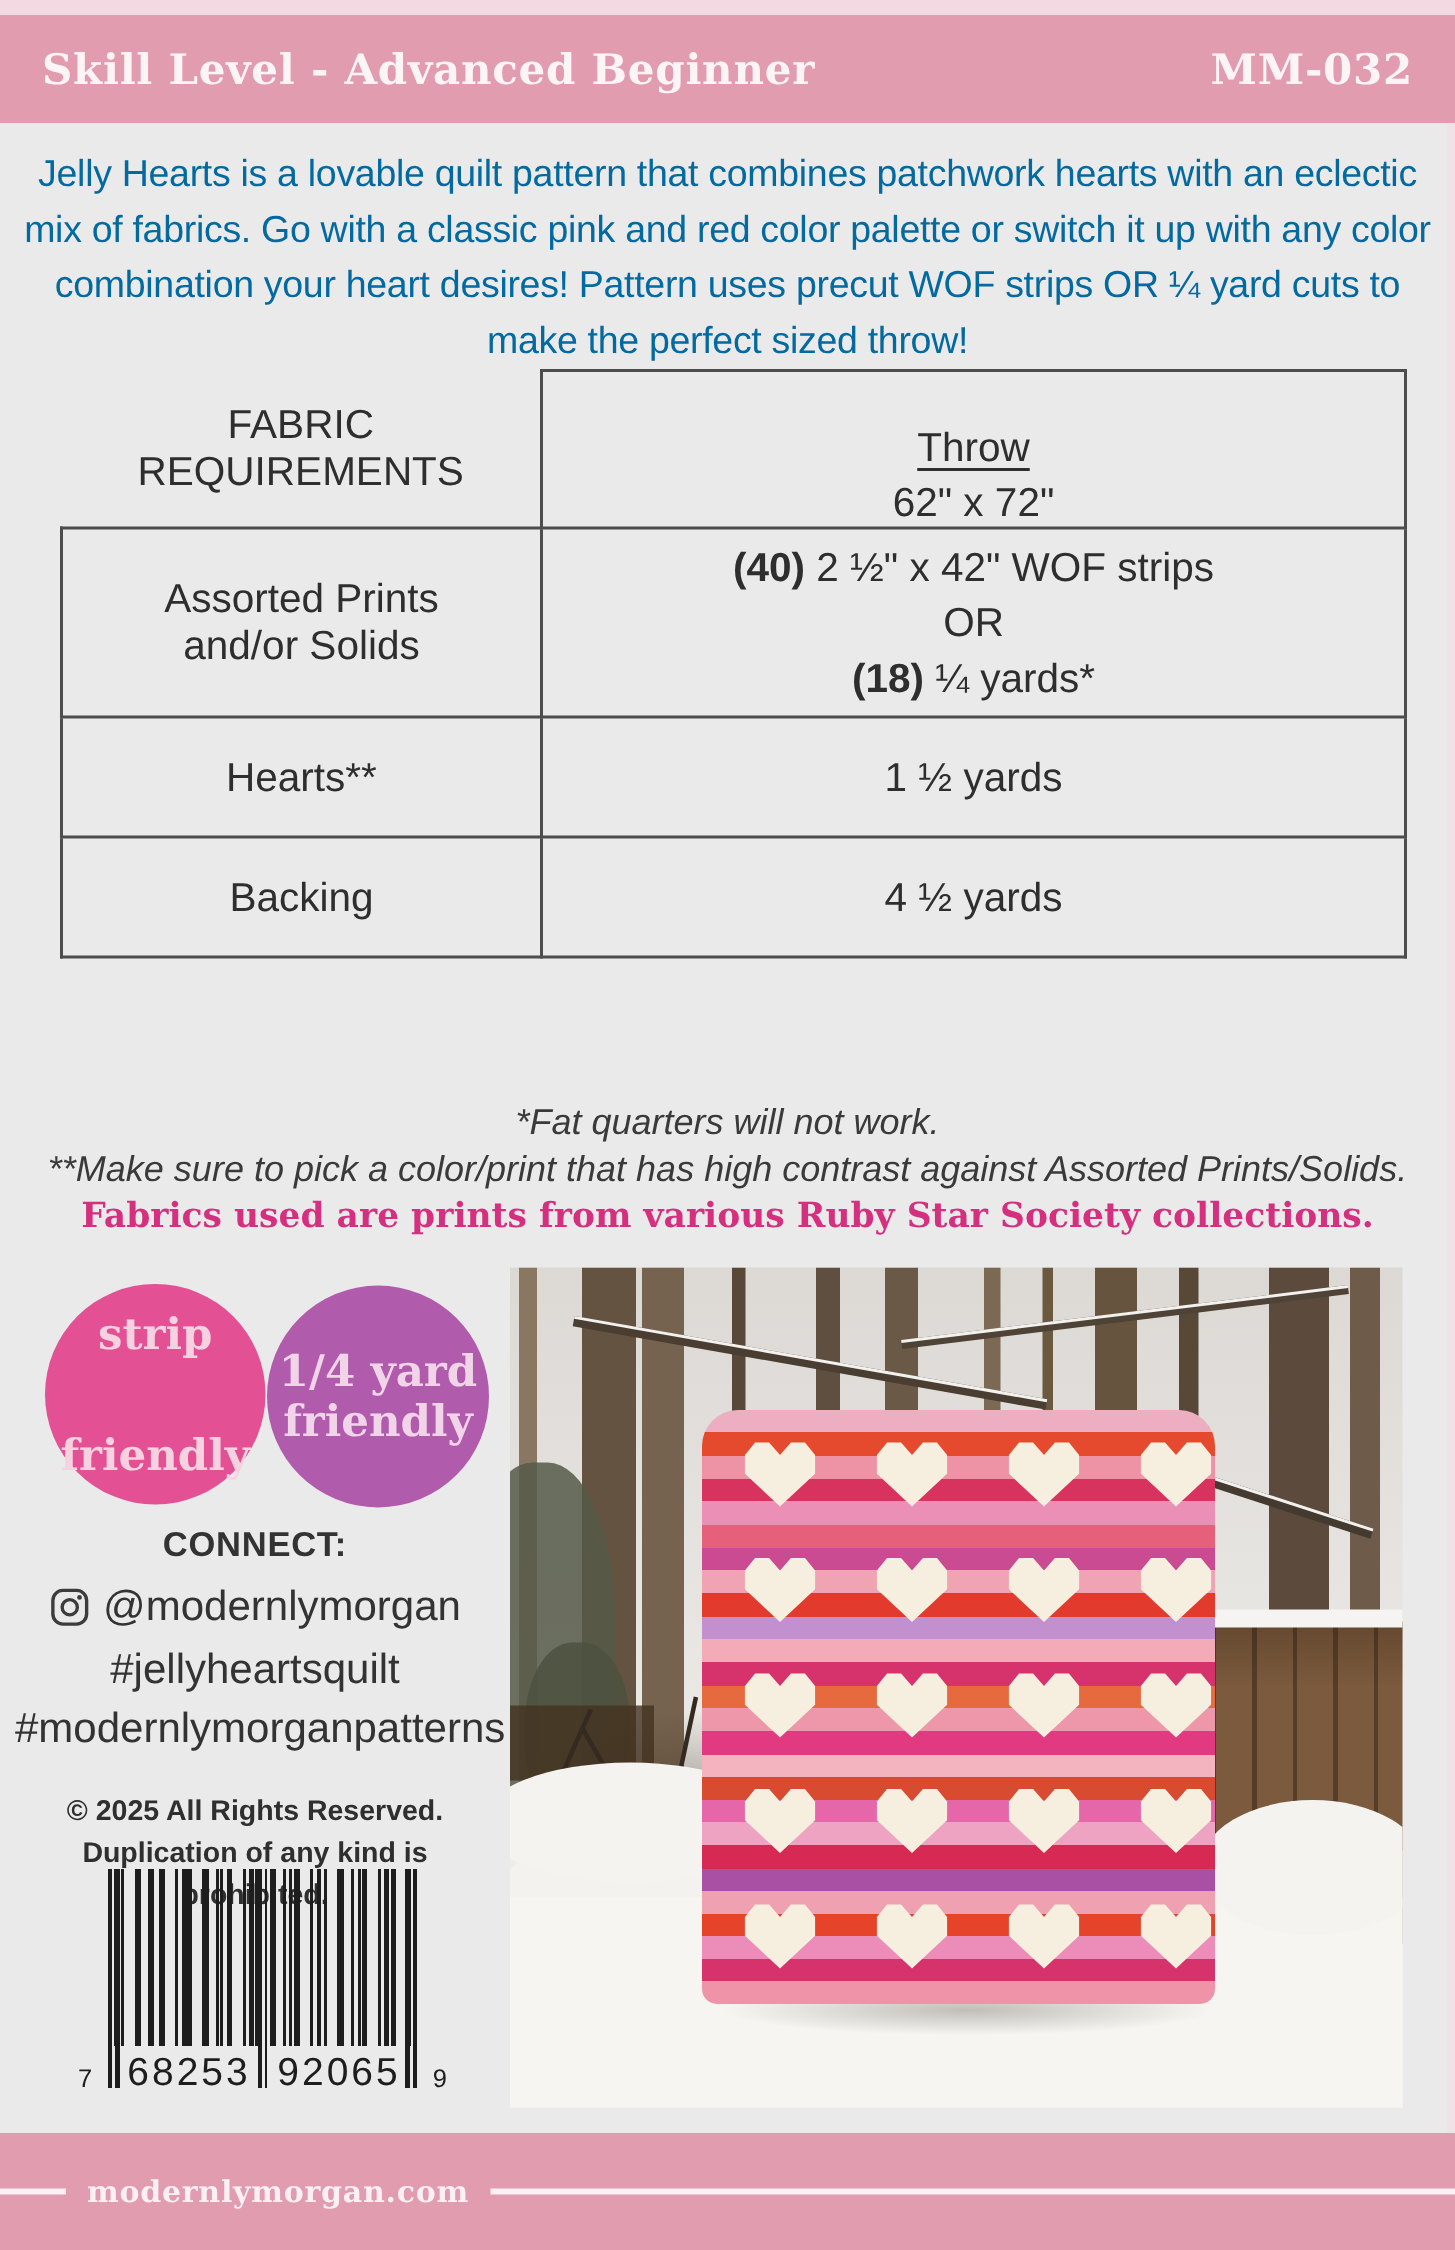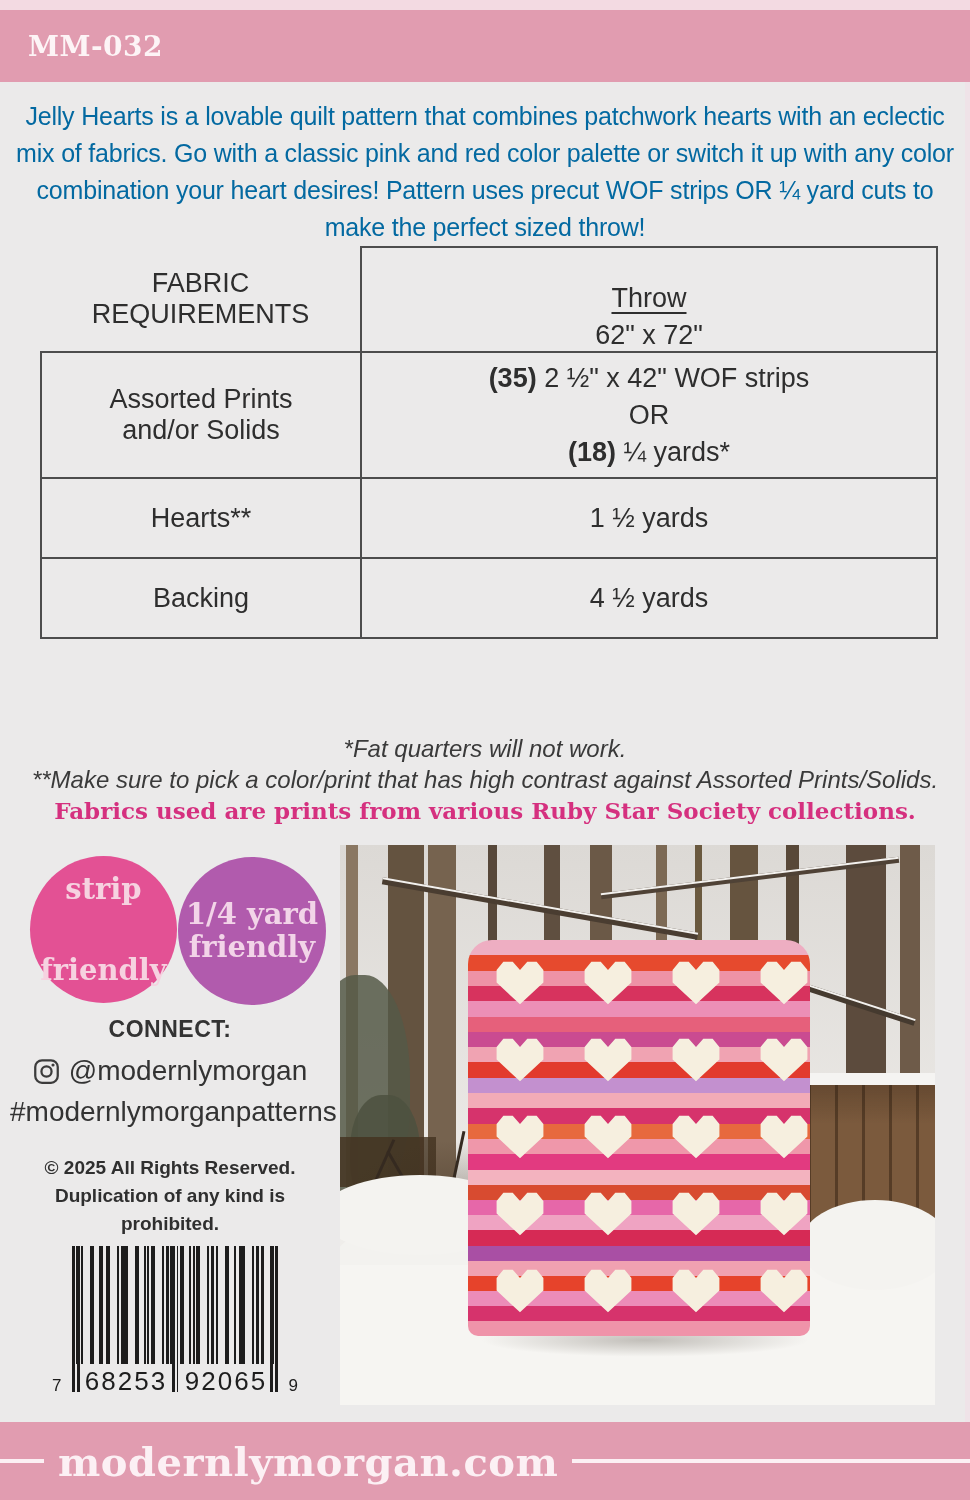--- a/index.html
+++ b/index.html
@@ -91,31 +91,32 @@
            #f3b3bf 230px 245px,#d84b30 245px 260px,#e667a9 260px 275px,#efa3c2 275px 290px,#d62a55 290px 306px,
            #a94fa4 306px 321px,#f0a1b1 321px 336px,#e6432b 336px 351px,#ec8cb8 351px 366px,#d6336c 366px 381px,
            #ef93a9 381px 396px);}
   .heart{position:absolute;width:52px;height:48px;}
 
   
   .footer-bar{left:0;top:1422px;width:970px;height:78px;background:#e19cb0;display:flex;align-items:center;}
   .f-rule{height:4px;background:#fcf0f4;}
   .f-rule-short{width:44px;margin-right:14px;}
   .f-rule-long{flex:1;margin-left:14px;}
-  .f-site{font-family:"DejaVu Serif",serif;font-weight:bold;font-size:40px;color:#fcf0f4;letter-spacing:.5px;}
+  .f-site{font-family:"DejaVu Serif",serif;font-weight:bold;font-size:20px;color:#fcf0f4;letter-spacing:.5px;}
 </style>
 </head>
 <body>
 
 <div class="page">
 
   <div class="abs top-strip"></div>
   <div class="abs edge-right"></div>
 
   <div class="abs header-bar">
+    <span>Skill Level - Advanced Beginner</span>
     <span>MM-032</span>
   </div>
 
   <div class="abs intro">Jelly Hearts is a lovable quilt pattern that combines patchwork hearts with an eclectic mix of fabrics.  Go with a classic pink and red color palette or switch it up with any color combination your heart desires!  Pattern uses precut WOF strips OR ¼ yard cuts to make the perfect sized throw!</div>
 
   <div class="abs ftable">
     <table>
       <colgroup>
           <col style="width:320px">
           <col style="width:576px">
@@ -131,21 +132,21 @@
           <div>62" x 72"</div>
         </td>
       </tr>
       <tr class="r1">
         <td>
           <div>Assorted Prints</div>
           <div>and/or Solids</div>
         </td>
         <td>
           <div class="val-lines">
-            <div class="vline"><b>(35)</b><span> 2 ½" x 42" WOF strips</span></div>
+            <div class="vline"><b>(40)</b><span> 2 ½" x 42" WOF strips</span></div>
             <div class="vline"><b></b><span>OR</span></div>
             <div class="vline"><b>(18)</b><span> ¼ yards*</span></div>
           </div>
         </td>
       </tr>
       <tr class="rs">
         <td>Hearts**</td>
         <td>1 ½ yards</td>
       </tr>
       <tr class="rs">
@@ -176,20 +177,21 @@
     <div class="ig-row">
       <span>
         <svg width="27" height="27" viewBox="0 0 24 24" fill="none" stroke="#3c3c3c" stroke-width="2">
           <rect x="2" y="2" width="20" height="20" rx="6"></rect>
           <circle cx="12" cy="12" r="4.5"></circle>
           <circle cx="17.8" cy="6.2" r="1.4" fill="#3c3c3c" stroke="none"></circle>
         </svg>
       </span>
       <span>@modernlymorgan</span>
     </div>
+    <div class="hashtag">#jellyheartsquilt</div>
     <div class="hashtag">#modernlymorganpatterns</div>
     <div class="copyright">
       <div>© 2025  All Rights Reserved.</div>
       <div>Duplication of any kind is prohibited.</div>
     </div>
   </div>
 
   <div class="abs barcode">
     <div class="bars"></div>
     <div class="guard guard-l"></div>

